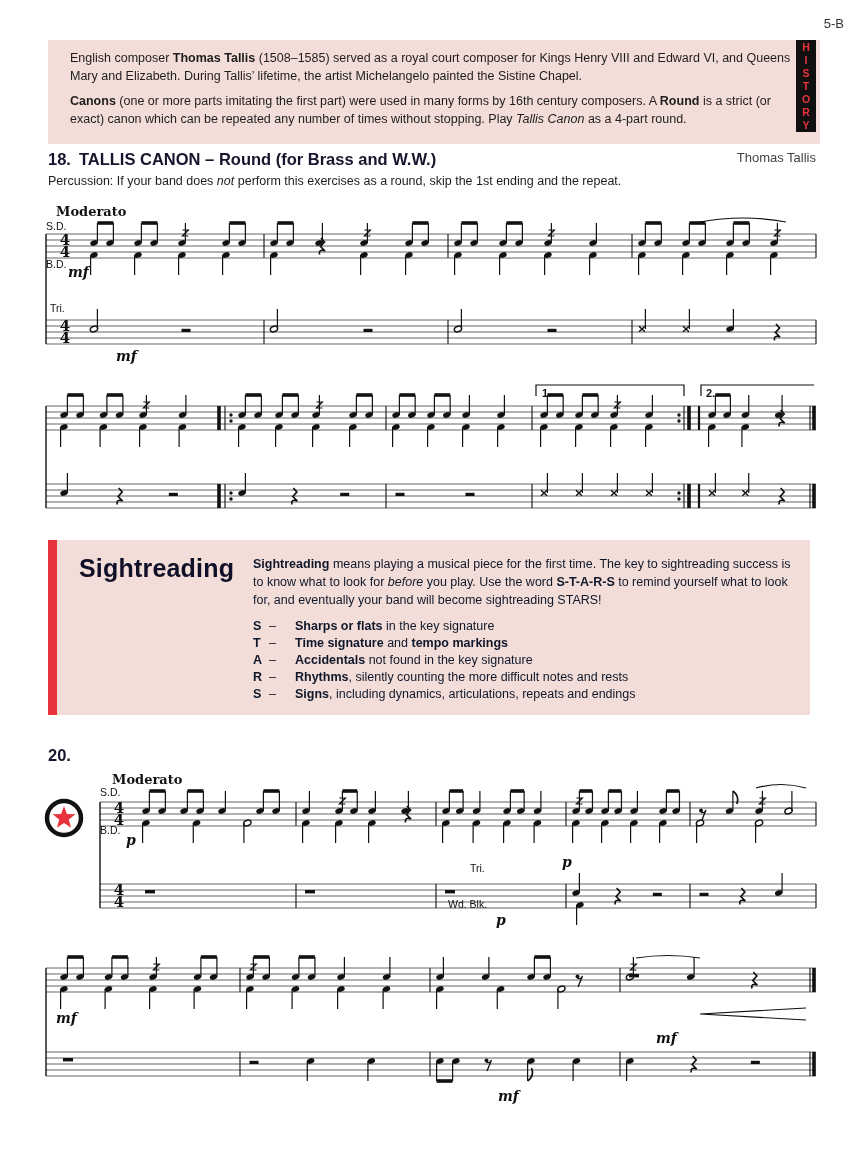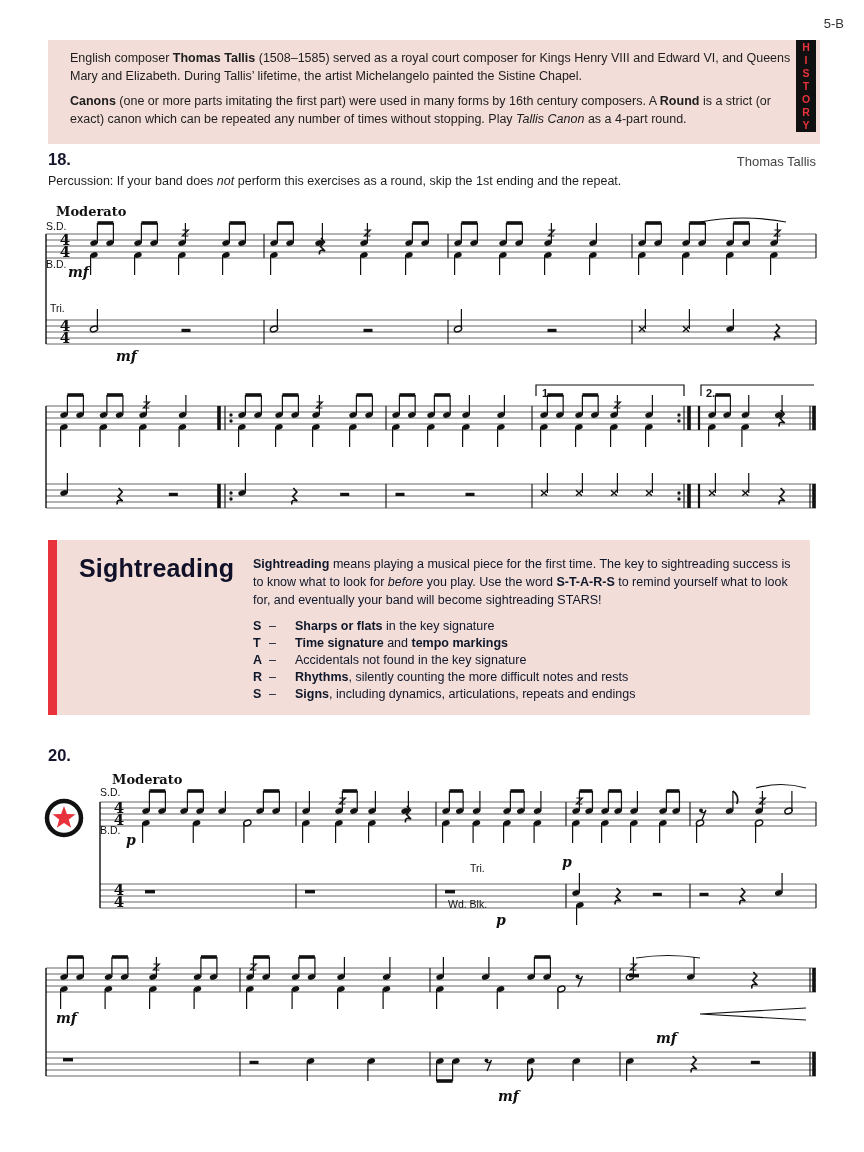--- a/index.html
+++ b/index.html
@@ -7,21 +7,21 @@
        font-family:"Liberation Sans",sans-serif;color:#222}
   .abs{position:absolute}
   .pagenum{top:16px;right:20px;font-size:13px;color:#333}
   .histbox{left:48px;top:40px;width:772px;min-height:92px;background:#f3ddd8;
            padding:10px 16px 8px 22px;box-sizing:border-box;font-size:12.5px;line-height:1.4;color:#1d1d1d}
   .histbox p{margin:0 0 8px 0}
   .histtab{left:796px;top:40px;width:20px;height:92px;background:#101010;
            display:flex;align-items:center;justify-content:center}
   .histtab span{writing-mode:vertical-rl;text-orientation:upright;color:#e8323c;
                 font-weight:bold;font-size:10.5px;letter-spacing:1px}
-  .exhead{left:48px;width:768px;display:flex;align-items:flex-end;gap:8px}
+  .exhead{left:48px;width:768px;display:flex;align-items:flex-start;gap:8px}
   #ex18head{top:150px}
   #ex19head{top:746px}
   .exnum,.extitle{font-weight:800;font-size:16.5px;color:#15152e}
   .composer{margin-left:auto;font-size:13px;color:#444;font-weight:normal}
   .exnote{left:48px;top:174px;font-size:12.5px;margin:0;color:#1d1d1d}
   .syswrap{left:0;width:864px}
   #sys1wrap{top:202px;height:168px}
   #sys2wrap{top:372px;height:158px}
   #sys3wrap{top:772px;height:178px}
   #sys4wrap{top:952px;height:200px}
@@ -49,20 +49,21 @@
 <div class="abs histbox">
   <p><span>English composer </span><span style="font-weight: 700;">Thomas Tallis</span><span> (1508–1585) served as a royal court composer for Kings Henry VIII and Edward VI, and Queens Mary and Elizabeth.  During Tallis’ lifetime, the artist Michelangelo painted the Sistine Chapel.</span></p>
   <p><span style="font-weight: 700;">Canons</span><span> (one or more parts imitating the first part) were used in many forms by 16th century composers.  A </span><span style="font-weight: 700;">Round</span><span> is a strict (or exact) canon which can be repeated any number of times without stopping.  Play </span><span style="font-style: italic;">Tallis Canon</span><span> as a 4-part round.</span></p>
 </div>
 <div class="abs histtab">
   <span>HISTORY</span>
 </div>
 
 <div class="abs exhead" id="ex18head">
   <span class="exnum">18.</span>
+  <span class="extitle">TALLIS CANON – Round (for Brass and W.W.)</span>
   <span class="composer">Thomas Tallis</span>
 </div>
 <p class="abs exnote"><span>Percussion: If your band does </span><span style="font-style: italic;">not</span><span> perform this exercises as a round, skip the 1st ending and the repeat.</span></p>
 
 <div class="abs syswrap" id="sys1wrap">
   <svg id="sys1" class="notation" width="864" height="168">
       <line x1="46" x2="816" y1="32" y2="32" stroke="#555" stroke-width="0.9"></line>
       <line x1="46" x2="816" y1="38" y2="38" stroke="#555" stroke-width="0.9"></line>
       <line x1="46" x2="816" y1="44" y2="44" stroke="#555" stroke-width="0.9"></line>
       <line x1="46" x2="816" y1="50" y2="50" stroke="#555" stroke-width="0.9"></line>
@@ -395,21 +396,21 @@
       <span><span style="font-weight: 700;">Sharps or flats</span><span> in the key signature</span></span>
     </div>
     <div class="starrow">
       <span class="starletter">T</span>
       <span>–</span>
       <span><span style="font-weight: 700;">Time signature</span><span> and </span><span style="font-weight: 700;">tempo markings</span></span>
     </div>
     <div class="starrow">
       <span class="starletter">A</span>
       <span>–</span>
-      <span><span style="font-weight: 400;">Accidentals</span><span> not found in the key signature</span></span>
+      <span><span style="font-weight: 700;">Accidentals</span><span> not found in the key signature</span></span>
     </div>
     <div class="starrow">
       <span class="starletter">R</span>
       <span>–</span>
       <span><span style="font-weight: 700;">Rhythms</span><span>, silently counting the more difficult notes and rests</span></span>
     </div>
     <div class="starrow">
       <span class="starletter">S</span>
       <span>–</span>
       <span><span style="font-weight: 700;">Signs</span><span>, including dynamics, articulations, repeats and endings</span></span>

